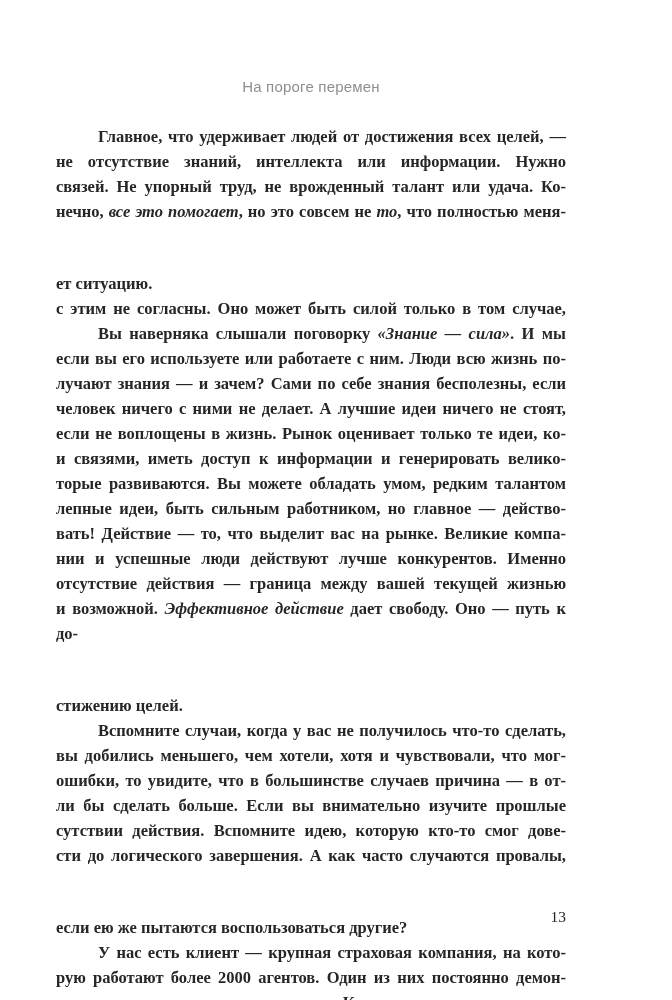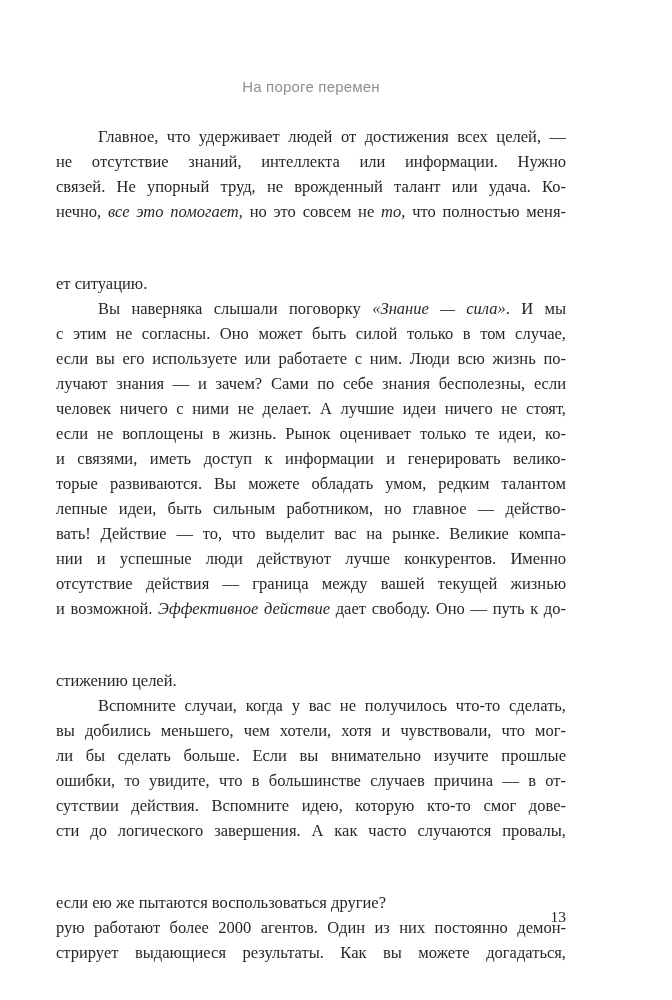--- a/index.html
+++ b/index.html
@@ -39,20 +39,21 @@
     left: 56px;
     top: 108px;
     width: 510px;
     font-size: 16.5px;
   }
   .line {
     line-height: 25px;
     text-align: justify;
     text-align-last: justify;
     white-space: normal;
+    font-weight: bold;
   }
   .line.first { text-indent: 42px; }
   .line.lastline { text-align-last: left; margin-top: 47px; }
   .it { font-style: italic; }
   .page-number {
     position: absolute;
     left: 56px;
     top: 891px;
     width: 510px;
     text-align: right;
@@ -66,39 +67,40 @@
 
 <div class="page">
   <div class="running-head">На пороге перемен</div>
 
   <div class="text-block">
       <div class="line first"><span>Главное, что удерживает людей от достижения всех целей, —</span></div>
       <div class="line"><span>не отсутствие знаний, интеллекта или информации. Нужно</span></div>
       <div class="line"><span>связей. Не упорный труд, не врожденный талант или удача. Ко-</span></div>
       <div class="line"><span>нечно, </span><span class="it">все это помогает</span><span>, но это совсем не </span><span class="it">то</span><span>, что полностью меня-</span></div>
       <div class="line lastline"><span>ет ситуацию.</span></div>
+      <div class="line"><span>с этим не согласны. Оно может быть силой только в том случае,</span></div>
       <div class="line first"><span>Вы наверняка слышали поговорку </span><span class="it">«Знание — сила»</span><span>. И мы</span></div>
-      <div class="line"><span>с этим не согласны. Оно может быть силой только в том случае,</span></div>
       <div class="line"><span>если вы его используете или работаете с ним. Люди всю жизнь по-</span></div>
       <div class="line"><span>лучают знания — и зачем? Сами по себе знания бесполезны, если</span></div>
       <div class="line"><span>человек ничего с ними не делает. А лучшие идеи ничего не стоят,</span></div>
       <div class="line"><span>если не воплощены в жизнь. Рынок оценивает только те идеи, ко-</span></div>
       <div class="line"><span>и связями, иметь доступ к информации и генерировать велико-</span></div>
       <div class="line"><span>торые развиваются. Вы можете обладать умом, редким талантом</span></div>
       <div class="line"><span>лепные идеи, быть сильным работником, но главное — действо-</span></div>
       <div class="line"><span>вать! Действие — то, что выделит вас на рынке. Великие компа-</span></div>
       <div class="line"><span>нии и успешные люди действуют лучше конкурентов. Именно</span></div>
       <div class="line"><span>отсутствие действия — граница между вашей текущей жизнью</span></div>
       <div class="line"><span>и возможной. </span><span class="it">Эффективное действие</span><span> дает свободу. Оно — путь к до-</span></div>
       <div class="line lastline"><span>стижению целей.</span></div>
       <div class="line first"><span>Вспомните случаи, когда у вас не получилось что-то сделать,</span></div>
       <div class="line"><span>вы добились меньшего, чем хотели, хотя и чувствовали, что мог-</span></div>
+      <div class="line"><span>ошибки, то увидите, что в большинстве случаев причина — в от-</span></div>
       <div class="line"><span>ли бы сделать больше. Если вы внимательно изучите прошлые</span></div>
-      <div class="line"><span>ошибки, то увидите, что в большинстве случаев причина — в от-</span></div>
       <div class="line"><span>сутствии действия. Вспомните идею, которую кто-то смог дове-</span></div>
       <div class="line"><span>сти до логического завершения. А как часто случаются провалы,</span></div>
       <div class="line lastline"><span>если ею же пытаются воспользоваться другие?</span></div>
+      <div class="line first"><span>У нас есть клиент — крупная страховая компания, на кото-</span></div>
       <div class="line"><span>рую работают более 2000 агентов. Один из них постоянно демон-</span></div>
       <div class="line"><span>стрирует выдающиеся результаты. Как вы можете догадаться,</span></div>
     </div>
 
   <div class="page-number">13</div>
 </div>
 
 </body></html>

